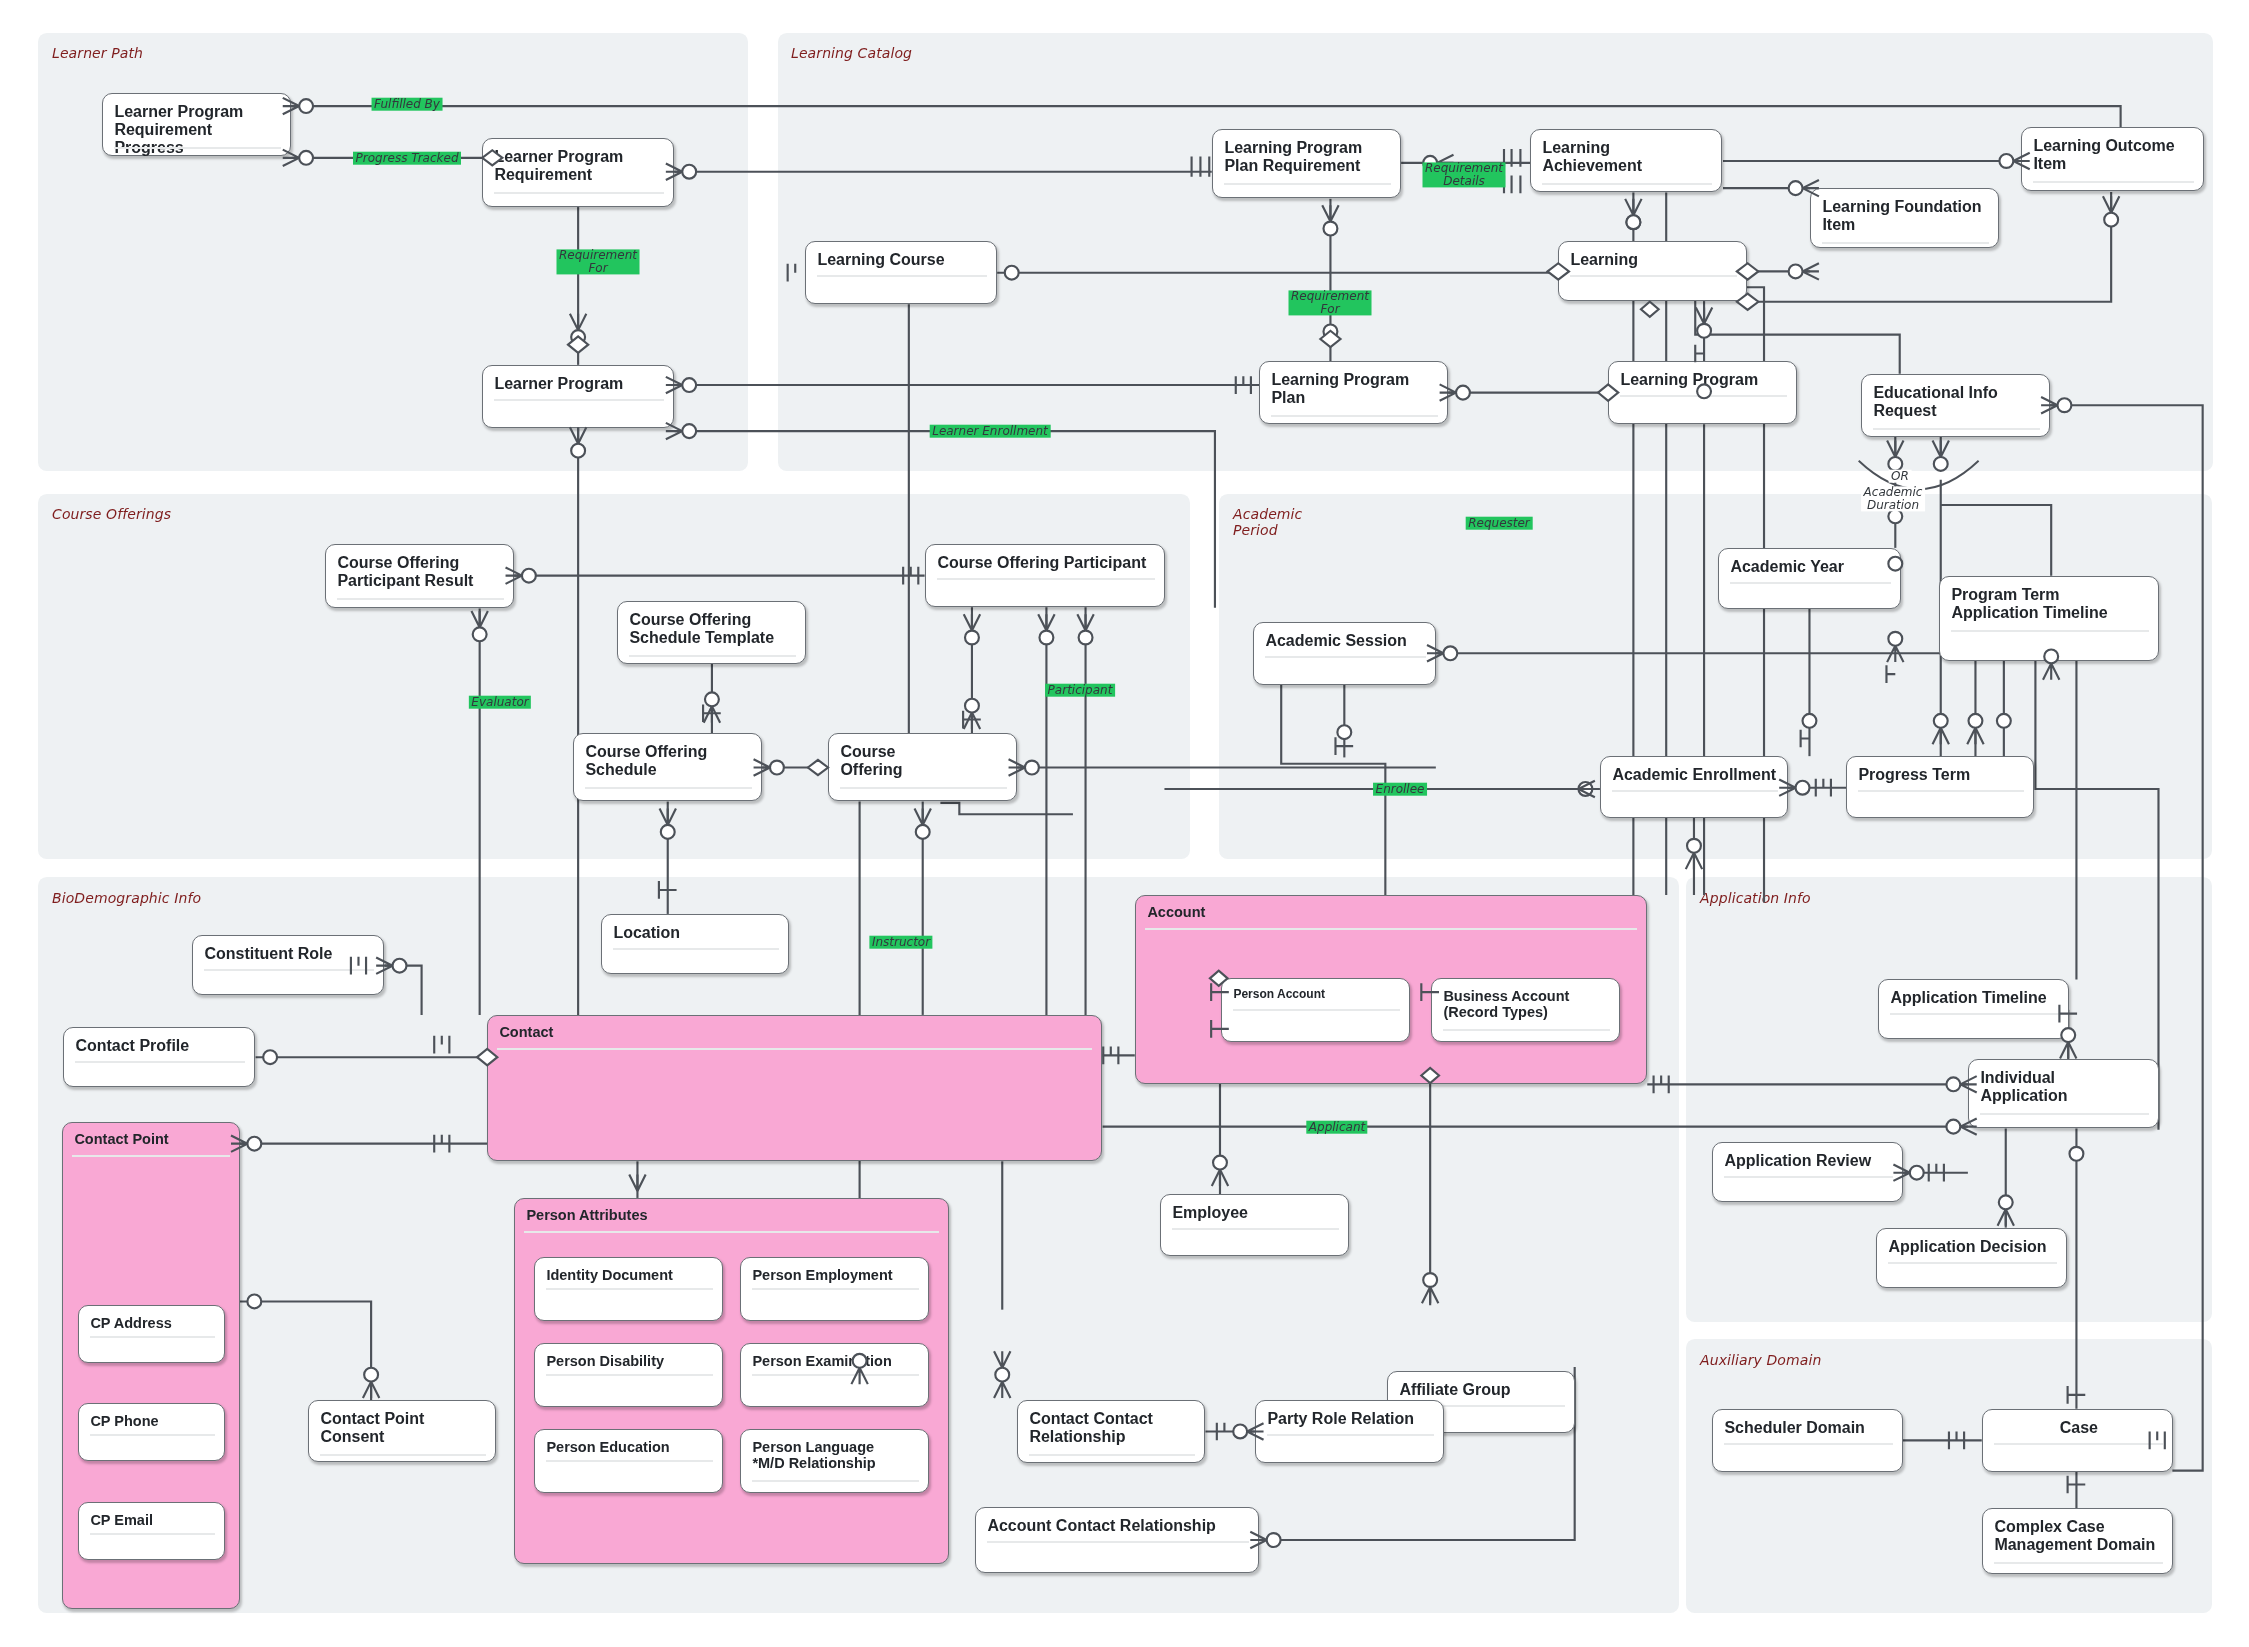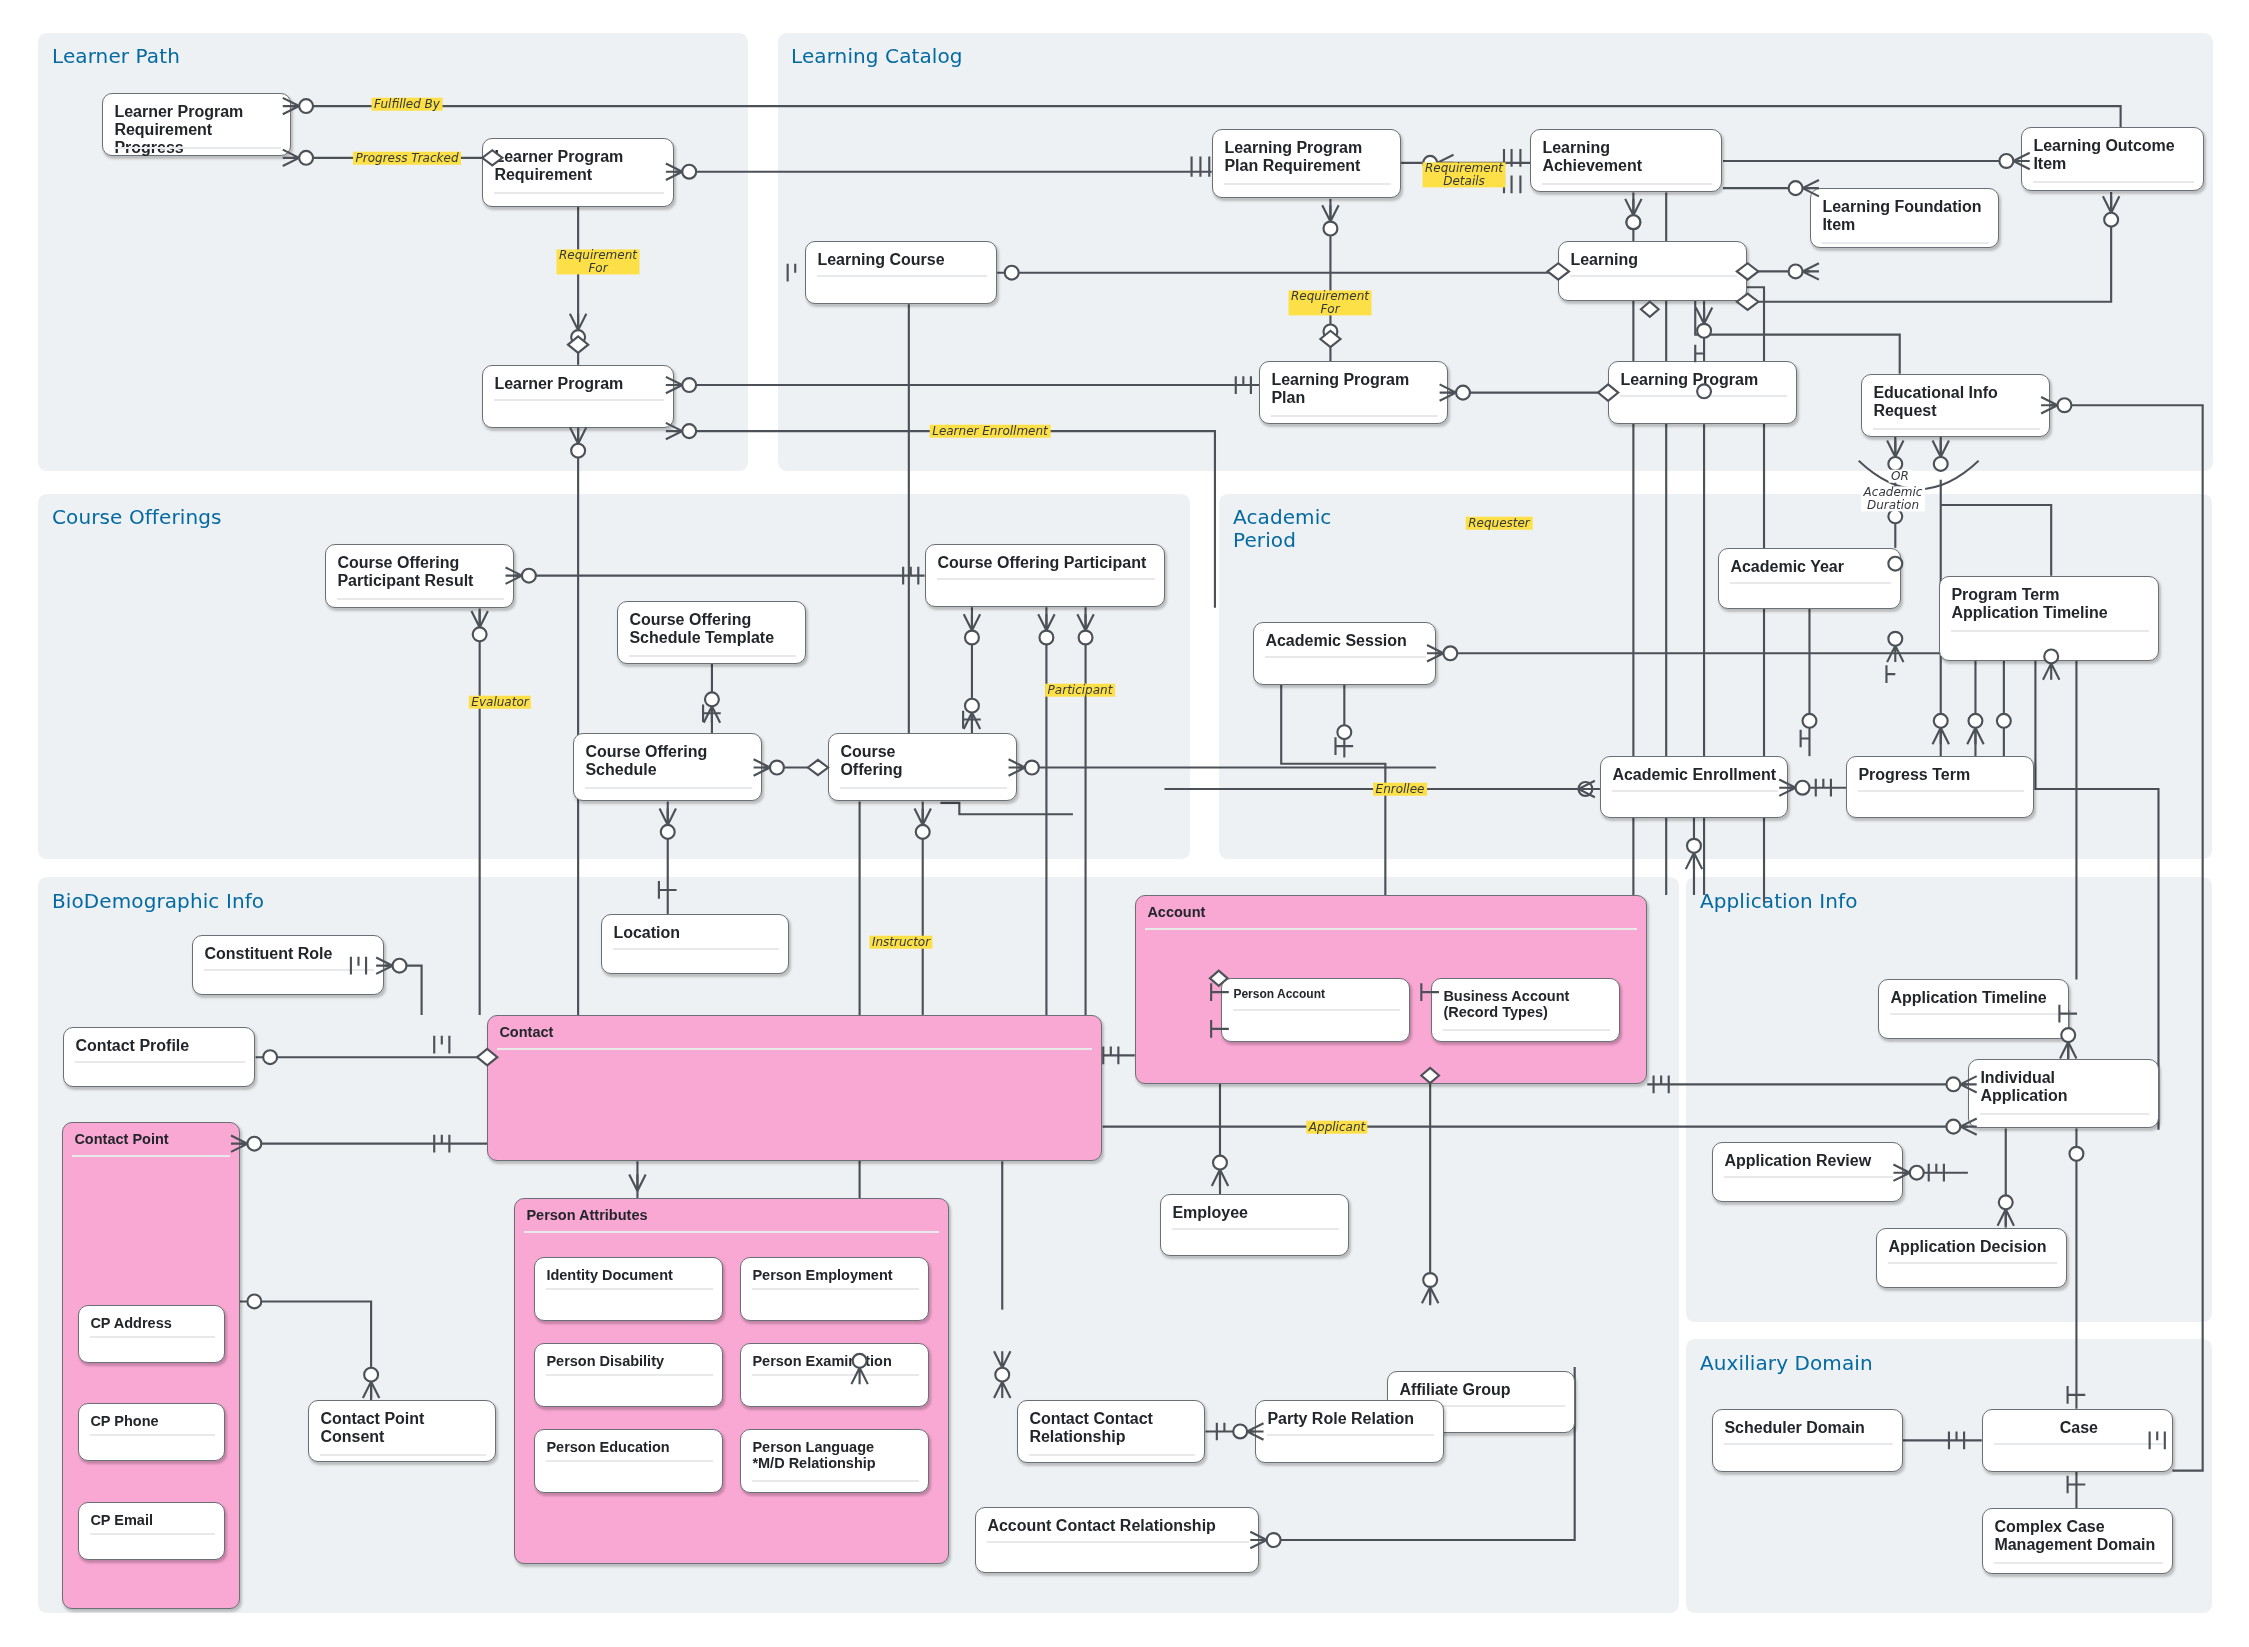--- a/index.html
+++ b/index.html
@@ -2,21 +2,21 @@
 <html style="font-size:10px"><head>
 <meta charset="utf-8">
 <title>Education Data Model ER Diagram</title>
 <style>
   html,body{margin:0;padding:0;background:#ffffff;}
   body{font-family:"Liberation Sans",sans-serif;}
   #canvas{position:relative;width:2250px;height:1648px;background:#ffffff;overflow:hidden;}
 
   
   .panel{position:absolute;background:#eef1f3;border-radius:8.8px;}
-  .panel-title{position:absolute;font-size:20px;color:#0369a1;
+  .panel-title{position:absolute;font-style:italic;font-size:14px;color:#7f1d1d;
                font-family:"DejaVu Sans",sans-serif;letter-spacing:0.1px;white-space:pre-line;line-height:1.15;}
 
   
   .ent{position:absolute;background:#ffffff;border:1.9px solid #6b7076;border-radius:10px;
        box-shadow:1.9px 2.5px 2.5px rgba(0,0,0,.22);box-sizing:border-box;z-index:40;}
   .ent > .ttl{position:absolute;left:11.4px;right:8.8px;top:6.3px;font-size:16px;font-weight:bold;
        color:#22262b;line-height:1.12;font-family:"Liberation Sans",sans-serif;}
   .ent > .rule{position:absolute;left:11.4px;right:8.8px;height:1.9px;background:#e7e9ea;}
   .ent.topt .ttl{top:8.8px;transform:none;}
   .ent.topt .rule{top:33px;}
@@ -25,21 +25,21 @@
 
   
   .cont{position:absolute;background:#f9a8d4;border:1.9px solid #6b7076;border-radius:10px;
         box-shadow:1.9px 2.5px 2.5px rgba(0,0,0,.22);box-sizing:border-box;z-index:35;}
   .cont > .ttl{position:absolute;left:11.4px;top:7.6px;font-size:14.5px;font-weight:bold;color:#22262b;}
   .cont > .rule{position:absolute;left:8.8px;right:8.8px;top:32px;height:1.9px;background:#e7e9ea;}
 
   
   #wires{position:absolute;left:0;top:0;width:2250px;height:1648px;z-index:20;}
   #wires2{position:absolute;left:0;top:0;width:2250px;height:1648px;z-index:45;pointer-events:none;}
-  .lbl{position:absolute;font-style:italic;font-size:12px;color:#33383d;background:#fde047;
+  .lbl{position:absolute;font-style:italic;font-size:12px;color:#33383d;background:#22c55e;
        padding:0 2.5px;font-family:"DejaVu Sans",sans-serif;z-index:46;white-space:pre-line;
        text-align:center;line-height:1.05;transform:translate(-50%,-50%);}
   .lbl.onwhite{background:#ffffff;}
 </style>
 </head>
 <body>
 
 <div id="canvas">
 
   <div id="panels">

